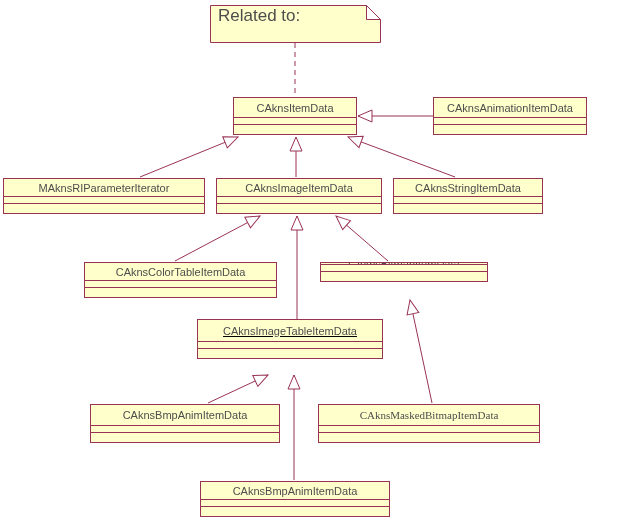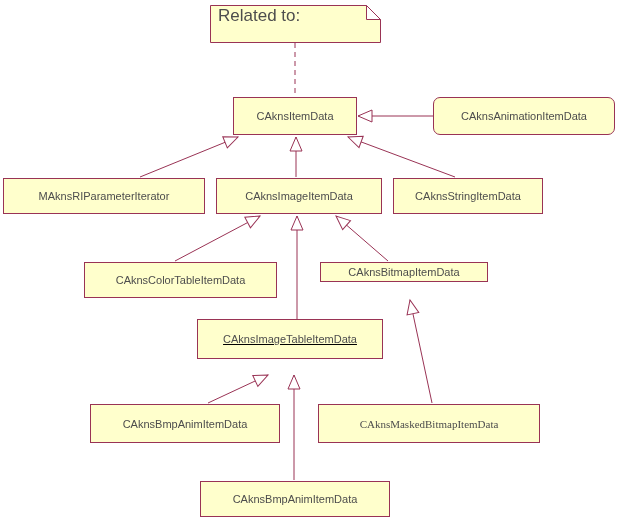--- a/index.html
+++ b/index.html
@@ -24,20 +24,21 @@
     width: 621px; height: 520px;
     z-index: 0;
   }
   #connectors line { stroke: var(--line-color, #993355); stroke-width: 1; }
   #connectors line.dash { stroke-dasharray: 5,4; }
   .classbox {
     position: absolute;
     background: var(--box-fill);
     border: 1px solid var(--line-color);
     display: flex;
+    flex-direction: column;
     z-index: 1;
   }
   .classbox .title {
     flex: 1;
     display: flex;
     align-items: center;
     justify-content: center;
     font-size: 11px;
     color: var(--text-color);
     white-space: nowrap;
@@ -91,21 +92,21 @@
   <div id="note-text">
     <div>Related to:</div>
   </div>
 
   <div class="classbox" style="left:233px; top:97px; width:124px; height:38px;">
     <div class="title">CAknsItemData</div>
     <div class="compartment-attrs"></div>
     <div class="compartment-ops"></div>
   </div>
 
-  <div class="classbox" style="left:433px; top:97px; width:182px; height:38px;border-radius:7px;">
+  <div class="classbox" style="left:433px; top:97px; width:154px; height:38px;">
     <div class="title">CAknsAnimationItemData</div>
     <div class="compartment-attrs"></div>
     <div class="compartment-ops"></div>
   </div>
 
   <div class="classbox" style="left:3px; top:178px; width:202px; height:36px;">
     <div class="title">MAknsRIParameterIterator</div>
     <div class="compartment-attrs"></div>
     <div class="compartment-ops"></div>
   </div>

